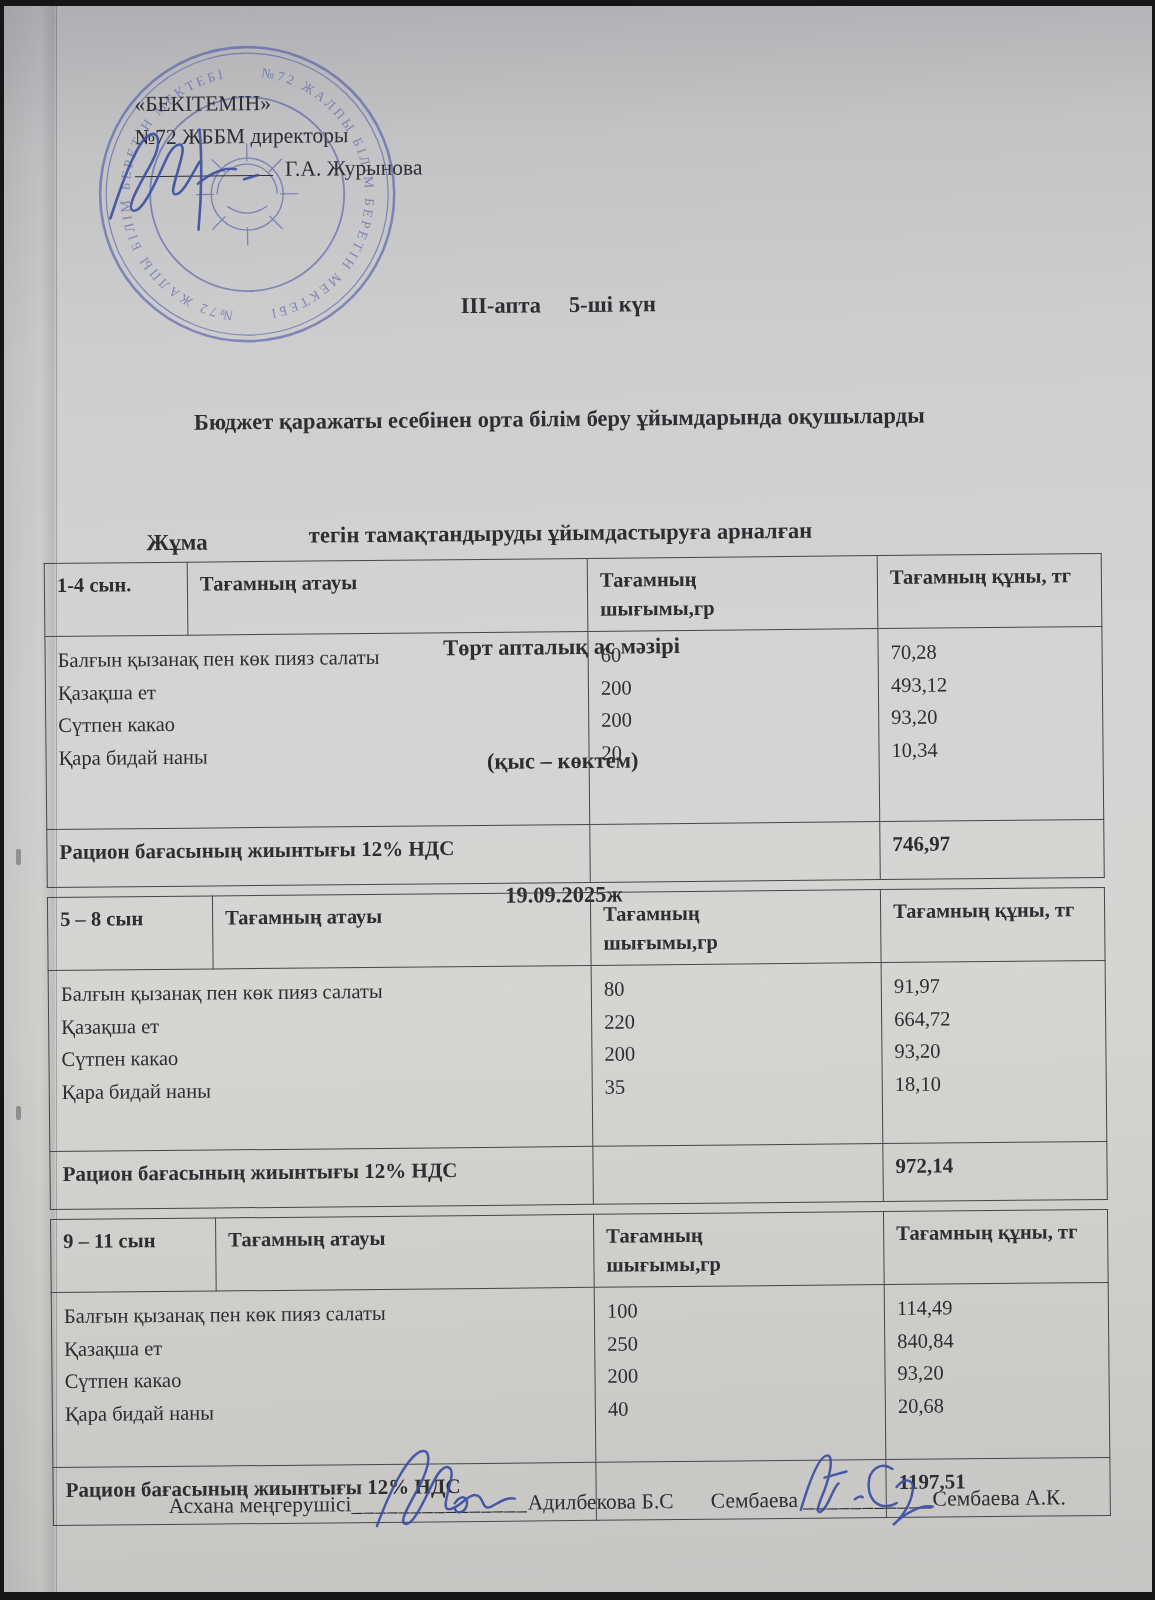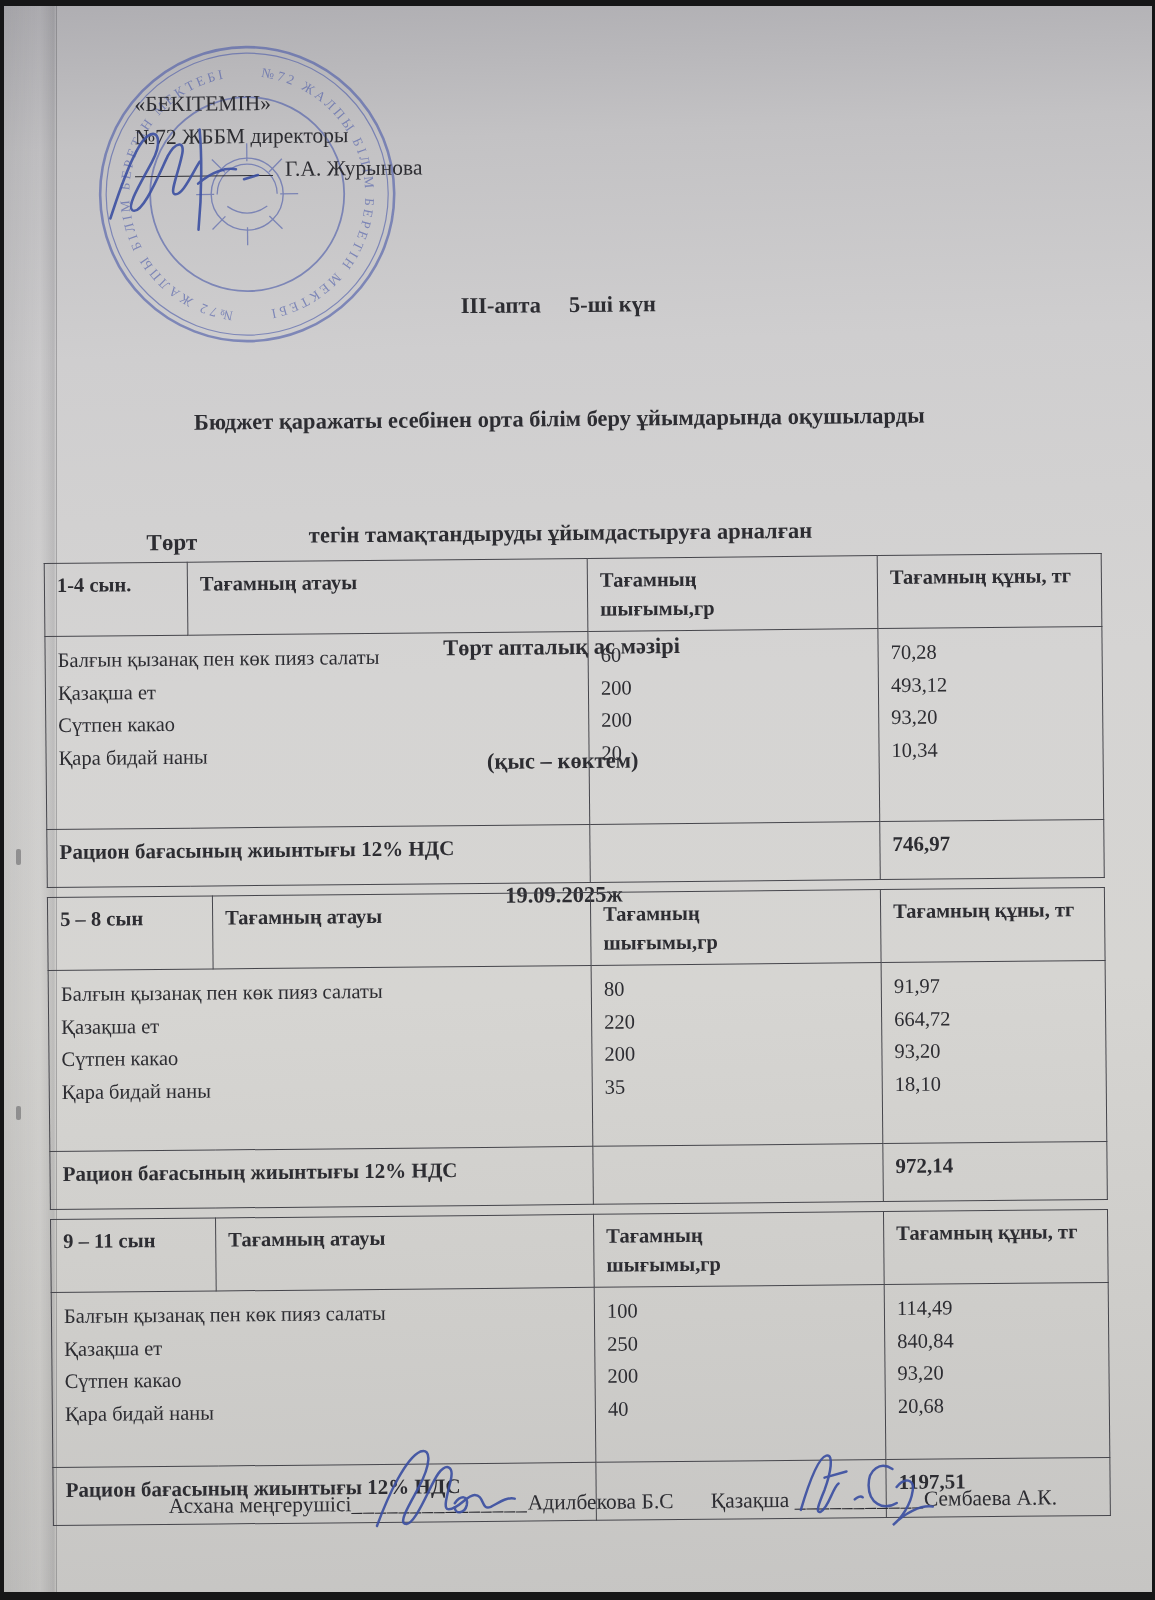--- a/index.html
+++ b/index.html
@@ -121,21 +121,21 @@
 
     <div class="title-block">
       <div>III-апта     5-ші күн</div>
       <div>Бюджет қаражаты есебінен орта білім беру ұйымдарында оқушыларды</div>
       <div>тегін тамақтандыруды ұйымдастыруға арналған</div>
       <div>Төрт апталық ас мәзірі</div>
       <div>(қыс – көктем)</div>
       <div class="date">19.09.2025ж</div>
     </div>
 
-    <div class="day-label">Төрт</div>
+    <div class="day-label">Жұма</div>
 
     <div class="tables">
 
       <table>
         <tbody>
             <tr class="hdr">
           <td class="grade-col">1-4 сын.</td>
           <td class="dish-col">Тағамның атауы</td>
           <td class="wt-col">
                 <div class="wt-wrap">Тағамның шығымы,гр</div>
@@ -242,21 +242,21 @@
           <td colspan="2">Рацион бағасының жиынтығы 12% НДС</td>
           <td></td>
           <td>1197,51</td>
         </tr>
       </tbody>
         </table>
     </div>
 
     <div class="footer">
       <span class="grp1"><span>Асхана меңгерушісі</span><span class="us">_______________</span><span>Адилбекова Б.С</span></span>
-      <span class="grp2"><span>Қазақша </span><span class="us">___________</span><span>Сембаева А.К.</span></span>
+      <span class="grp2"><span>Сембаева </span><span class="us">___________</span><span>Сембаева А.К.</span></span>
     </div>
 
     <svg class="foot-sign sign-a" width="180" height="90" viewBox="0 0 180 90">
       <g fill="none" stroke="#3c50a2" stroke-width="2.5" stroke-linecap="round">
         <path d="M 18,82 C 30,50 48,14 62,8 C 74,4 72,22 60,44 C 50,62 40,78 46,80 C 56,84 72,40 80,30 C 88,20 96,22 92,38 C 88,54 84,66 90,66 C 100,66 108,52 116,52 C 126,52 122,68 132,64 C 140,60 148,54 156,56"></path>
         <path d="M 96,60 c 6,-8 14,-8 12,2 c -2,8 -12,10 -12,2"></path>
       </g>
     </svg>
     <svg class="foot-sign sign-b" width="160" height="80" viewBox="0 0 160 80">
       <g fill="none" stroke="#3c50a2" stroke-width="2.5" stroke-linecap="round">

